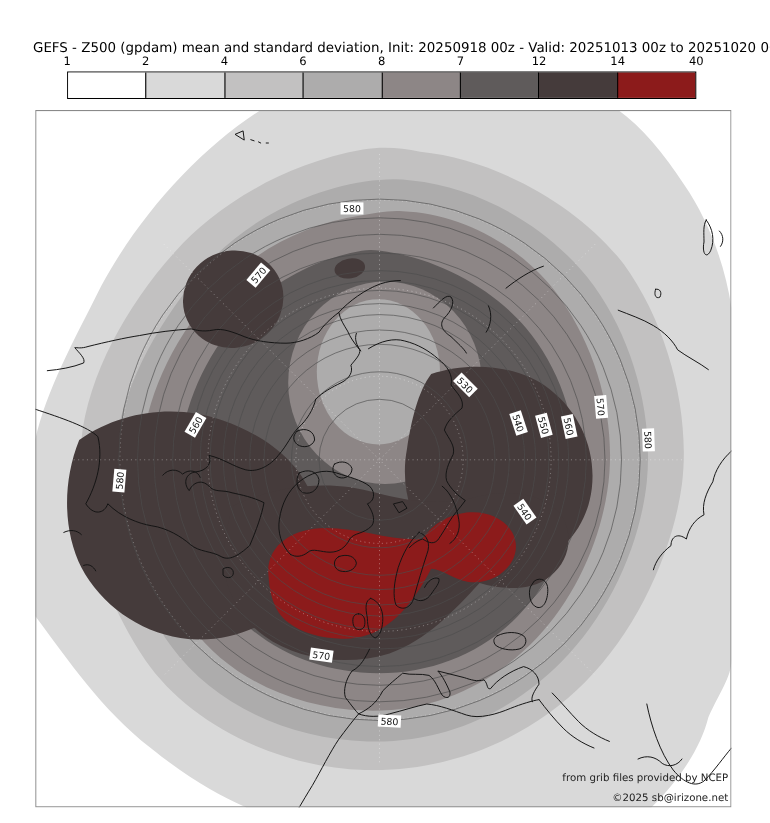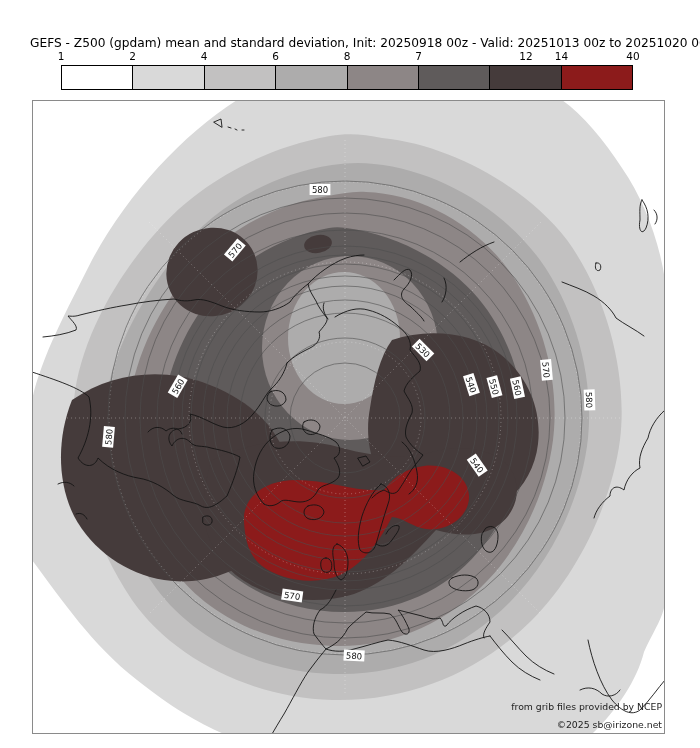--- a/index.html
+++ b/index.html
@@ -20,21 +20,21 @@
 
 <div class="title">GEFS - Z500 (gpdam) mean and standard deviation, Init: 20250918 00z - Valid: 20251013 00z to 20251020 00z</div>
 
 <div class="cb-ticks">
     <span class="cb-tick" style="left: 0%;">1</span>
     <span class="cb-tick" style="left: 12.5%;">2</span>
     <span class="cb-tick" style="left: 25%;">4</span>
     <span class="cb-tick" style="left: 37.5%;">6</span>
     <span class="cb-tick" style="left: 50%;">8</span>
     <span class="cb-tick" style="left: 62.5%;">7</span>
-    <span class="cb-tick" style="left: 75%; margin-left: 36px;">12</span>
+    <span class="cb-tick" style="left: 75%;">12</span>
     <span class="cb-tick" style="left: 87.5%;">14</span>
     <span class="cb-tick" style="left: 100%;">40</span>
   </div>
 <div class="cb-bar">
     <div class="cb-cell" style="background: rgb(255, 255, 255);"></div>
     <div class="cb-cell" style="background: rgb(217, 217, 217);"></div>
     <div class="cb-cell" style="background: rgb(194, 193, 193);"></div>
     <div class="cb-cell" style="background: rgb(173, 172, 172);"></div>
     <div class="cb-cell" style="background: rgb(141, 134, 134);"></div>
     <div class="cb-cell" style="background: rgb(95, 91, 91);"></div>

